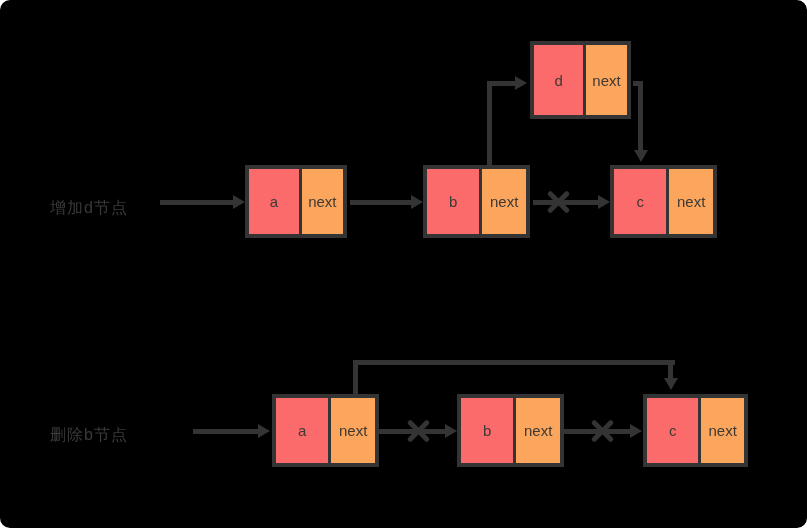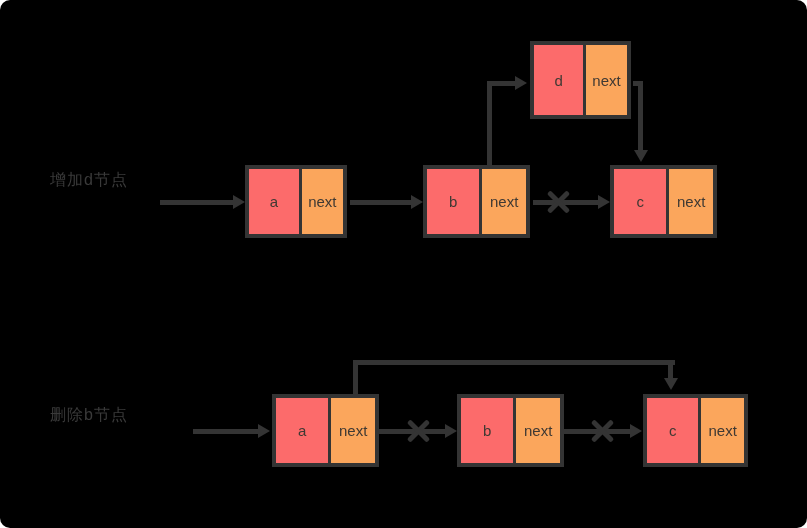--- a/index.html
+++ b/index.html
@@ -46,21 +46,21 @@
     width:5px;height:28px;background:var(--line,#343434);border-radius:2px;
   }
   .xmark::before{transform:rotate(45deg);}
   .xmark::after{transform:rotate(-45deg);}
 </style>
 </head>
 <body style="--bg: #000000; --red: #fc6b6b; --orange: #fba65c; --line: #343434; --node-text: #3f3933; --label-text: #3a3a3a;">
 
 <div class="canvas">
 
-  <div class="caption" style="left:50px;top:170px">增加d节点</div>
+  <div class="caption" style="left:50px;top:198px">增加d节点</div>
 
   <div class="hline" style="left:160px;top:200px;width:74px"></div>
   <div class="arrow-r" style="left:233px;top:195px"></div>
 
   <div class="node" style="left:245px;top:165px;width:102px">
     <div class="cell data">a</div>
     <div class="cell next">next</div>
   </div>
 
   <div class="hline" style="left:350px;top:200px;width:62px"></div>
@@ -86,21 +86,21 @@
   </div>
 
   <div class="vline" style="left:487px;top:81px;height:84px"></div>
   <div class="hline" style="left:487px;top:81px;width:30px"></div>
   <div class="arrow-r" style="left:515px;top:76px"></div>
 
   <div class="hline" style="left:633px;top:81px;width:10px"></div>
   <div class="vline" style="left:638px;top:81px;height:70px"></div>
   <div class="arrow-d" style="left:634px;top:150px"></div>
 
-  <div class="caption" style="left:50px;top:405px">删除b节点</div>
+  <div class="caption" style="left:50px;top:425px">删除b节点</div>
 
   <div class="hline" style="left:193px;top:429px;width:66px"></div>
   <div class="arrow-r" style="left:258px;top:424px"></div>
 
   <div class="node" style="left:272px;top:394px;width:107px">
     <div class="cell data">a</div>
     <div class="cell next">next</div>
   </div>
 
   <div class="hline" style="left:378px;top:429px;width:68px"></div>

